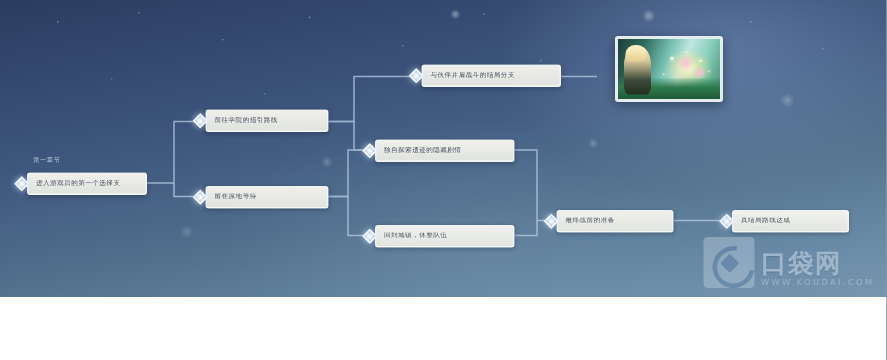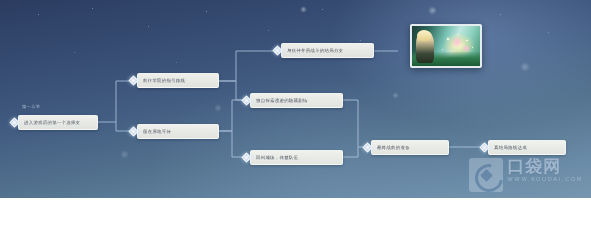--- a/index.html
+++ b/index.html
@@ -81,21 +81,21 @@
   .art .hair{position:absolute;left:8%;top:10%;width:20%;height:28%;
     background:linear-gradient(180deg,#fff3c9 0%,#e3cf8c 100%);border-radius:50% 50% 35% 35%;}
   .art .grass{position:absolute;left:0;bottom:0;width:100%;height:34%;
     background:linear-gradient(180deg,rgba(60,130,80,.15) 0%,#2f7a4d 45%,#1d5a36 100%);}
   .art .sparkle{position:absolute;background:#fffbe8;border-radius:50%;
     box-shadow:0 0 2px rgba(255,250,220,.9);}
   .art .pink{position:absolute;border-radius:50%;
     background:radial-gradient(circle,rgba(255,190,215,.95) 0%,rgba(255,170,205,0) 70%);}
 
   .watermark{position:absolute;z-index:8;right:8px;bottom:6px;
-    display:flex;align-items:flex-start;gap:4px;opacity:.55;}
+    display:flex;align-items:flex-end;gap:4px;opacity:.55;}
   .wm-logo{width:34px;height:34px;border-radius:3px;
     background:rgba(226,236,248,.55);position:relative;}
   .wm-logo:before{content:"";position:absolute;left:6px;top:6px;width:22px;height:22px;
     border:3px solid rgba(92,126,168,.85);border-radius:50%;
     border-right-color:transparent;transform:rotate(-35deg);}
   .wm-logo:after{content:"";position:absolute;left:13px;top:13px;width:9px;height:9px;
     background:rgba(92,126,168,.85);transform:rotate(45deg);border-radius:1px;}
   .wm-text{display:flex;flex-direction:column;line-height:1;}
   .wm-main{font-size:17px;font-weight:bold;color:rgba(222,234,248,.85);
     letter-spacing:1px;text-shadow:0 1px 1px rgba(40,60,90,.35);}

